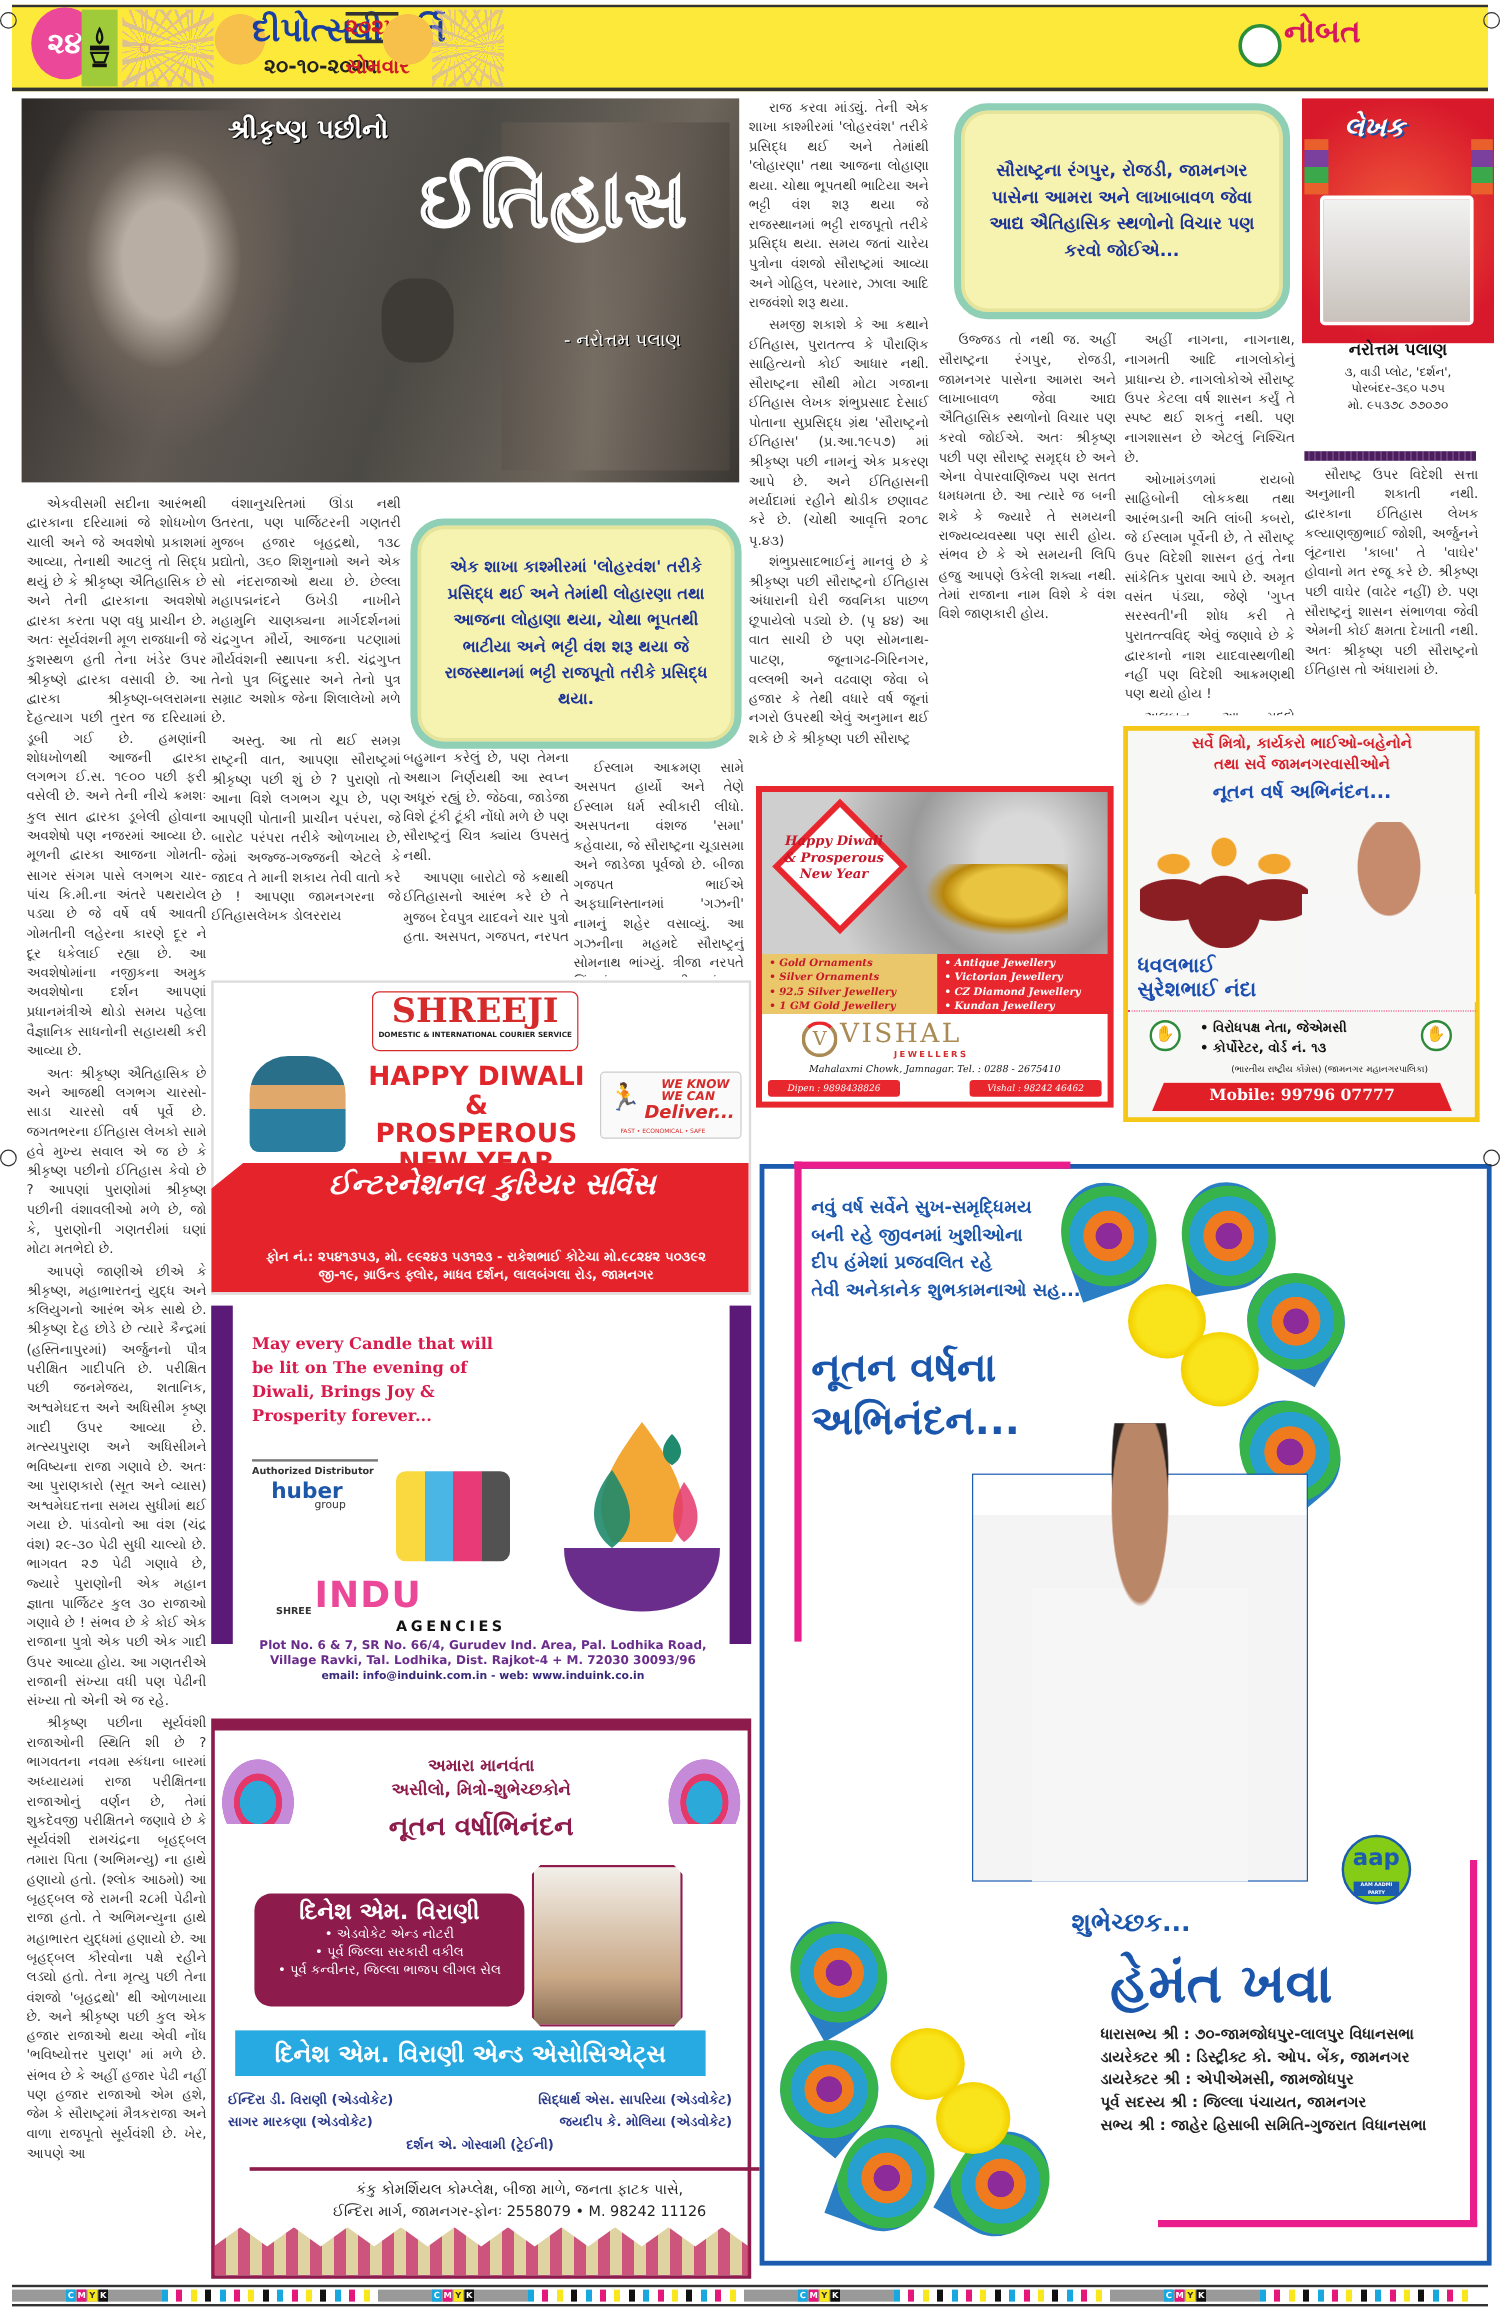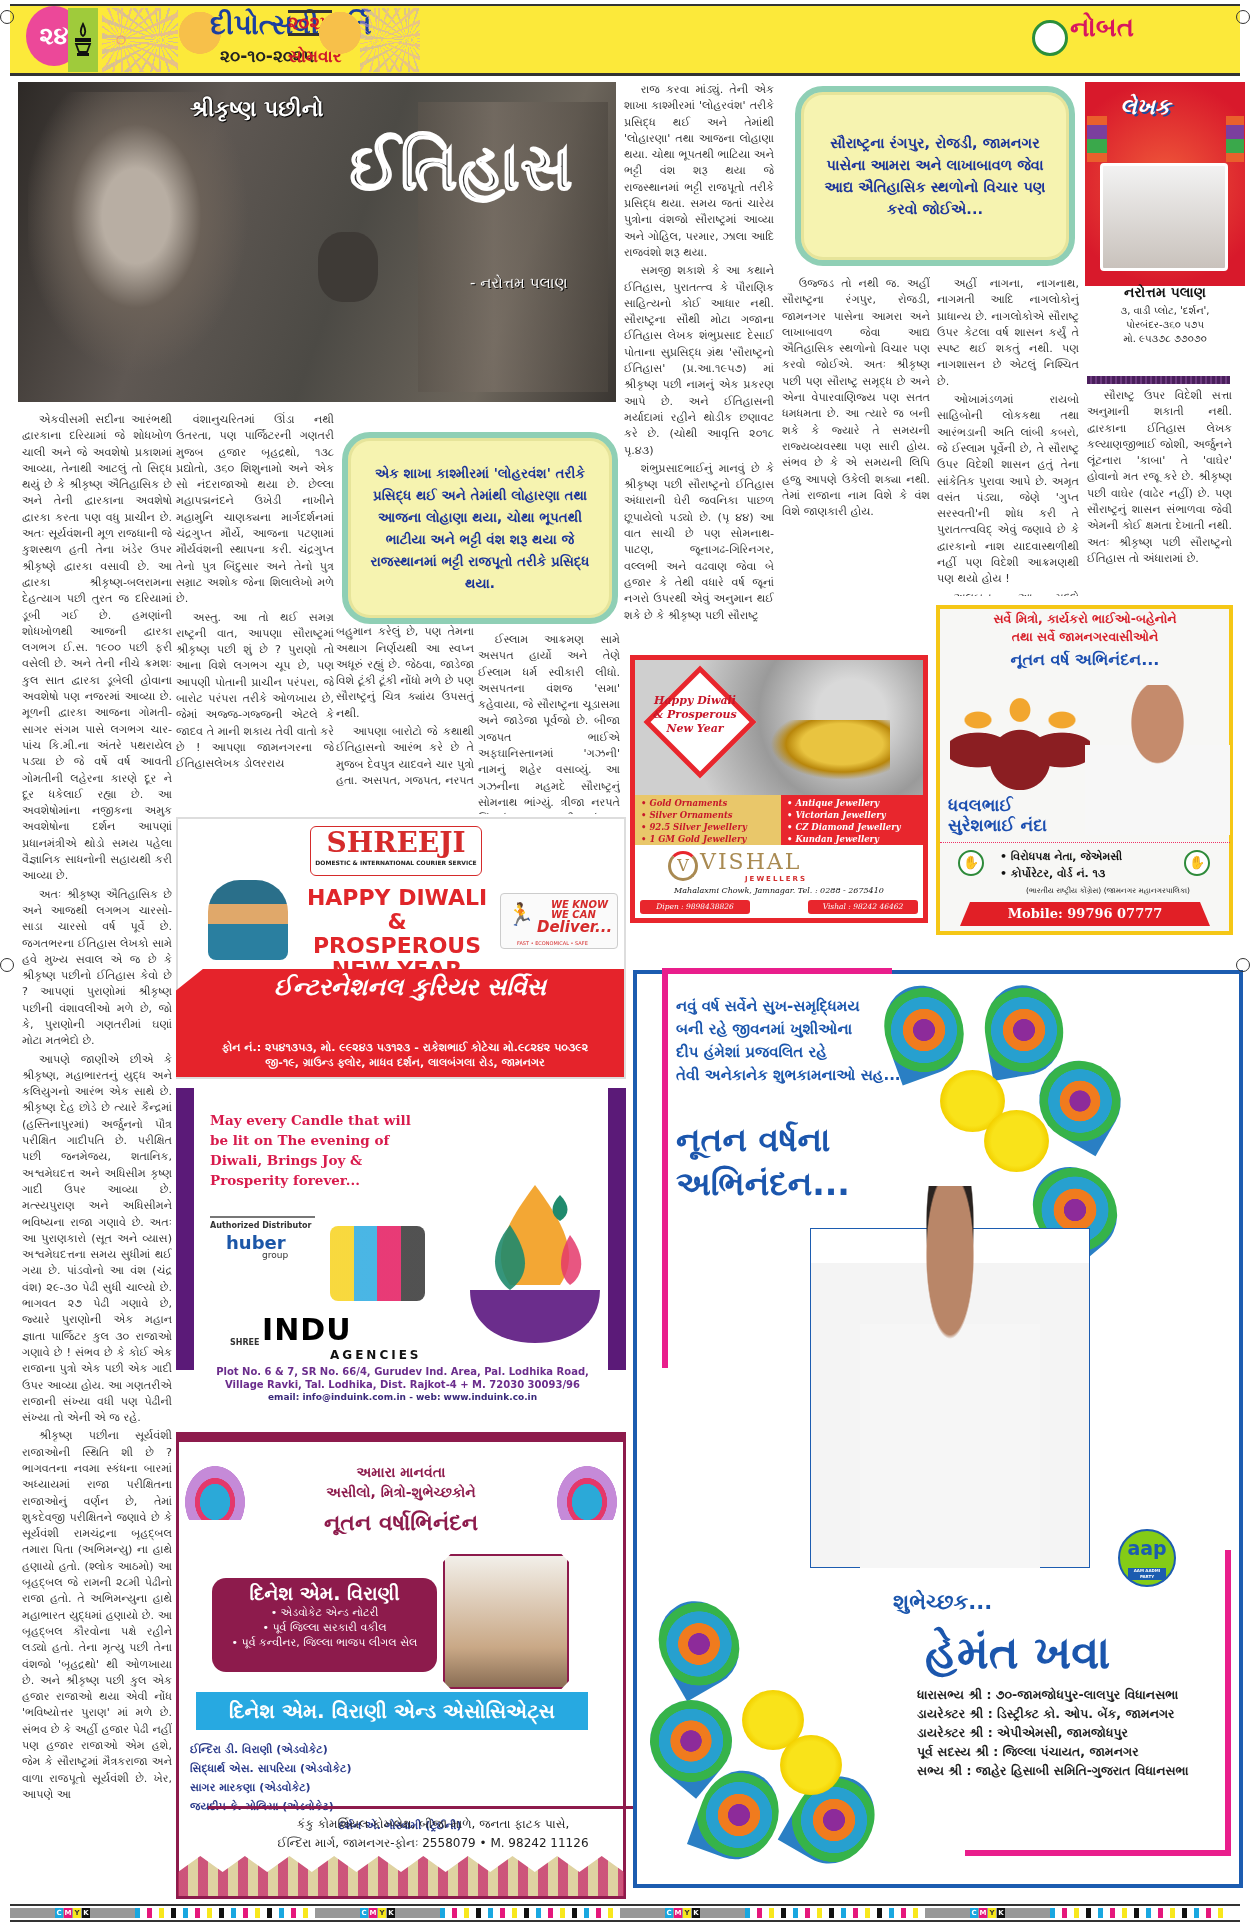--- a/index.html
+++ b/index.html
@@ -42,37 +42,37 @@
   .shreeji-band { left: 176px; top: 969px; width: 448px; height: 108px; background: #e5232b; clip-path: polygon(6% 0, 100% 0, 100% 100%, 0 100%, 0 20%); }
   .shreeji-band-t1 { left: 200px; top: 972px; width: 420px; text-align: center; color: #fff; font-weight: bold; font-size: 24px; font-style: italic; line-height: 30px; }
   .shreeji-band-t2 { left: 190px; top: 1040px; width: 430px; text-align: center; color: #fff; font-size: 11px; line-height: 15px; font-weight: bold; }
   .indu { left: 176px; top: 1088px; width: 450px; height: 282px; background: #fff; border-left: 18px solid; border-right: 18px solid; border-image: linear-gradient(90deg, #5b1a78 0 30%, #fff 30% 45%, #f2c21b 45% 65%, #fff 65% 75%, #5b1a78 75%) 1; }
   .indu-msg { left: 210px; top: 1110px; width: 210px; color: #d81b4c; font-family: "DejaVu Serif", serif; font-weight: bold; font-size: 13.5px; line-height: 20px; }
   .indu-auth { left: 210px; top: 1216px; width: 105px; font-size: 8px; font-weight: bold; color: #333; border-top: 2px solid #777; padding-top: 3px; }
   .huber { left: 226px; top: 1232px; color: #1c57a8; font-weight: bold; font-size: 18px; }
   .huber-group { left: 262px; top: 1250px; color: #333; font-size: 9px; }
   .ink-cans { left: 330px; top: 1226px; width: 95px; height: 75px; background: linear-gradient(90deg, #f7d21c 0 25%, #2aa9e0 25% 50%, #e4185e 50% 75%, #333 75%); border-radius: 8px; opacity: .85; }
   .diya-art { left: 470px; top: 1165px; width: 130px; height: 180px; }
-  .indu-brand { left: 248px; top: 1318px; font-size: 30px; color: #000000; font-weight: bold; letter-spacing: 1px; }
+  .indu-brand { left: 248px; top: 1318px; font-size: 30px; color: #ec4899; font-weight: bold; letter-spacing: 1px; }
   .indu-shree { left: 230px; top: 1338px; font-size: 8px; color: #333; font-weight: bold; }
   .indu-agencies { left: 330px; top: 1348px; font-size: 12px; color: #111; letter-spacing: 3px; font-weight: bold; }
   .indu-addr { left: 195px; top: 1365px; width: 415px; text-align: center; color: #6b2d8c; font-size: 10px; line-height: 13px; font-weight: bold; }
   .indu-email { left: 195px; top: 1392px; width: 415px; text-align: center; color: #3a2a7a; font-size: 9px; font-weight: bold; }
   .virani { left: 176px; top: 1432px; width: 450px; height: 467px; border: 3px solid #8d1b4c; border-top: 10px solid #8d1b4c; background: #fff; }
   .virani-h1 { left: 176px; top: 1462px; width: 450px; text-align: center; color: #8d1b4c; font-size: 14px; line-height: 20px; font-weight: bold; }
   .virani-h2 { left: 176px; top: 1510px; width: 450px; text-align: center; color: #8d1b4c; font-size: 22px; font-weight: bold; }
   .diya-l { left: 180px; top: 1460px; width: 70px; height: 60px; background: radial-gradient(ellipse at 50% 70%, #2ba9d8 0 30%, #e4386b 31% 40%, #c58ad8 41% 60%, transparent 61%); }
   .diya-r { left: 552px; top: 1460px; width: 70px; height: 60px; background: radial-gradient(ellipse at 50% 70%, #2ba9d8 0 30%, #e4386b 31% 40%, #c58ad8 41% 60%, transparent 61%); }
   .virani-card { left: 212px; top: 1578px; width: 225px; height: 94px; background: #8d1b4c; border-radius: 14px; color: #fff; text-align: center; }
   .virani-card .nm { font-size: 19px; font-weight: bold; margin-top: 4px; }
   .virani-card .ln { font-size: 11px; line-height: 15px; }
   .virani-photo { left: 443px; top: 1554px; width: 126px; height: 135px; background: linear-gradient(#f2efe9 0, #c9a886 70%, #8a6e55); border: 2px solid #8d1b4c; clip-path: polygon(6% 0, 94% 0, 100% 6%, 100% 94%, 94% 100%, 6% 100%, 0 94%, 0 6%); }
   .virani-firm { left: 196px; top: 1692px; width: 392px; height: 38px; background: #27a9e1; color: #fff; font-size: 20px; font-weight: bold; text-align: center; line-height: 38px; }
   .virani-assoc { left: 190px; top: 1740px; width: 420px; font-size: 11px; line-height: 19px; color: #2a3a8a; font-weight: bold; }
-  .virani-assoc .row { display: flex; justify-content: space-between; flex-direction: column; }
+  .virani-assoc .row { display: flex; justify-content: space-between; }
   .virani-assoc .center { text-align: center; }
   .virani-addr { left: 176px; top: 1806px; width: 450px; text-align: center; border-top: 3px solid #8d1b4c; padding-top: 6px; font-size: 12px; line-height: 19px; color: #222; margin-left: 32px; }
   .virani-pattern { left: 178px; top: 1856px; width: 446px; height: 40px; background: repeating-linear-gradient(90deg, #c02a5a 0 10px, #d7c88a 10px 20px); opacity: .8; clip-path: polygon(0 40%, 5% 0, 10% 40%, 15% 0, 20% 40%, 25% 0, 30% 40%, 35% 0, 40% 40%, 45% 0, 50% 40%, 55% 0, 60% 40%, 65% 0, 70% 40%, 75% 0, 80% 40%, 85% 0, 90% 40%, 95% 0, 100% 40%, 100% 100%, 0 100%); }
   
   .vishal { left: 630px; top: 655px; width: 298px; height: 268px; background: #e8262d; }
   .vishal-photo { left: 635px; top: 660px; width: 288px; height: 135px; background: radial-gradient(circle at 75% 40%, #d9d9d9 0 15%, #9a9a9a 40%, #cfcfcf 70%); }
   .vishal-gold { left: 720px; top: 720px; width: 120px; height: 60px; background: radial-gradient(ellipse at 60% 40%, #e9c440 0 40%, #b8860b 55%, transparent 70%); }
   .vishal-greet { left: 655px; top: 690px; width: 90px; text-align: center; color: #c7182a; font-family: "DejaVu Serif", serif; font-style: italic; font-weight: bold; font-size: 11px; line-height: 14px; }
   .vishal-list-l { left: 635px; top: 795px; width: 146px; height: 50px; background: #e9c76a; color: #c7182a; font-family: "DejaVu Serif", serif; font-style: italic; font-weight: bold; font-size: 8.5px; line-height: 12px; padding: 2px 6px; }
   .vishal-list-r { left: 781px; top: 795px; width: 142px; height: 50px; color: #fff; font-family: "DejaVu Serif", serif; font-style: italic; font-weight: bold; font-size: 8.5px; line-height: 12px; padding: 2px 6px; }

